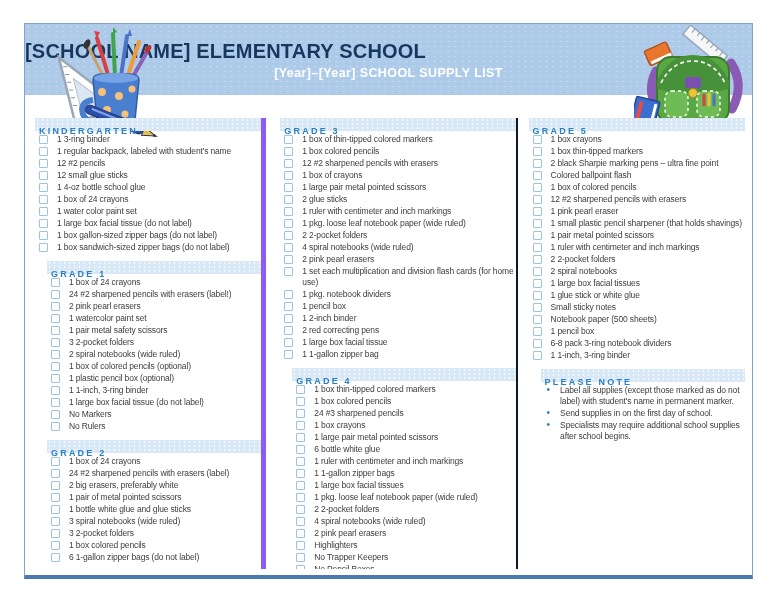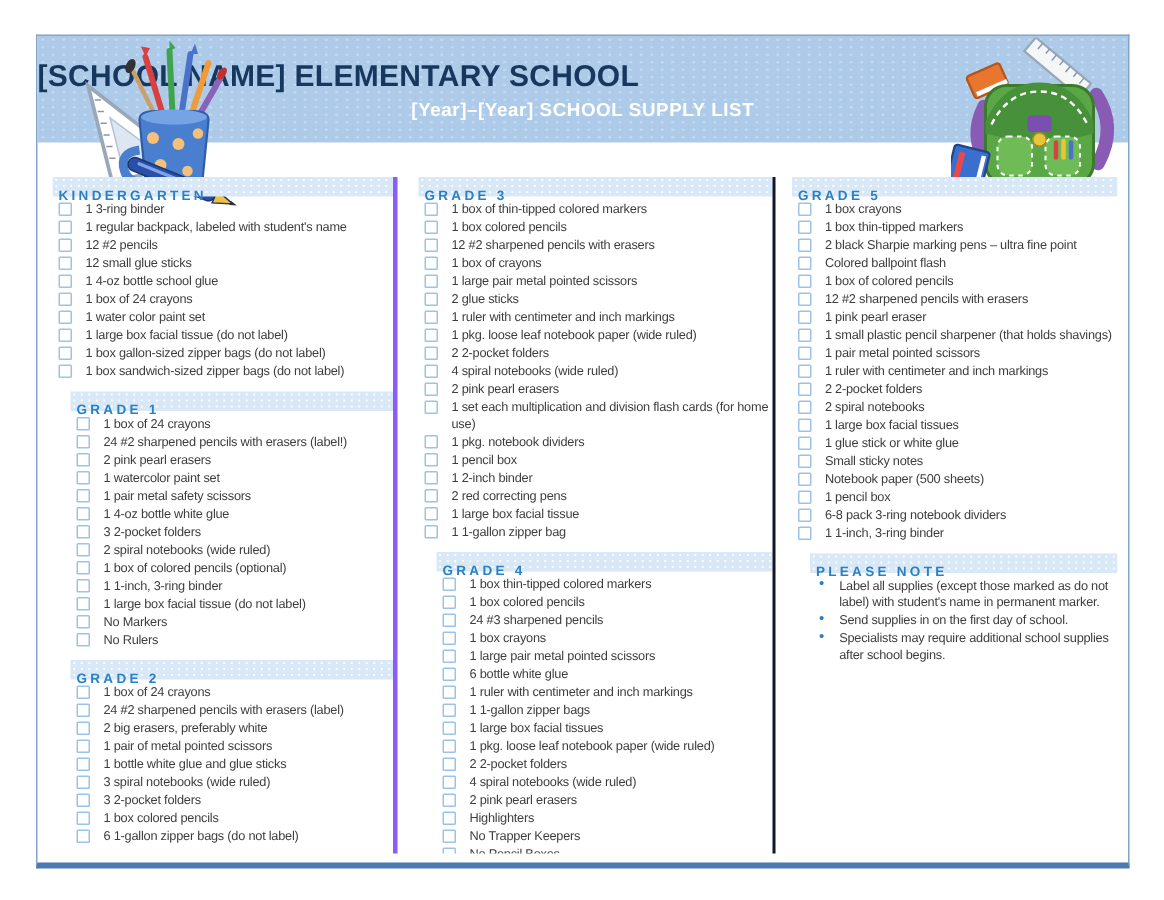--- a/index.html
+++ b/index.html
@@ -13,21 +13,21 @@
   .title{margin-top:16px;text-align:left;color:#17375e;font-size:20px;font-weight:bold;letter-spacing:0.2px;}
   .subtitle{margin-top:3px;text-align:center;color:#ffffff;font-size:12.5px;font-weight:bold;letter-spacing:0.4px;}
   
   .illu{position:absolute;pointer-events:none;}
   .illu-left{left:2px;top:2px;}
   .illu-right{right:0px;top:1px;}
   
   .columns{position:absolute;top:94px;left:10px;right:7px;bottom:6px;display:flex;}
   .col{overflow:hidden;}
   .col-0{width:228px;}
-  .col-1{width:237px;border-left:3px solid #8b5cf6;padding-left:14px;}
+  .col-1{width:237px;border-left:5px solid #8b5cf6;padding-left:14px;}
   .col-2{width:218px;border-left:2px solid #0f172a;padding-left:11px;}
   .section + .section{margin-top:8px;margin-left:12px;}
   .section-band{height:13px;box-sizing:border-box;padding:2px 0 0 4px;margin-bottom:3px;
     background-color:#d9e8f7;
     background-image:radial-gradient(rgba(255,255,255,0.9) 0.7px, rgba(0,0,0,0) 0.9px);background-size:5px 4px;}
   .section-title{color:#2a80c5;font-size:9px;font-weight:bold;letter-spacing:2.2px;}
   .row{display:flex;align-items:flex-start;margin-bottom:1px;}
   .checkbox{flex:none;width:7px;height:7px;border:1.4px solid #9cc3e6;border-radius:1px;background:#fff;
     margin:1px 9px 0 4px;}
   .bullet{flex:none;color:#2a80c5;font-size:10px;line-height:10px;margin:0 10px 0 6px;}
@@ -185,33 +185,33 @@
               <div class="row">
                 <span class="checkbox"></span>
                 <span class="item-text">1 watercolor paint set</span>
               </div>
               <div class="row">
                 <span class="checkbox"></span>
                 <span class="item-text">1 pair metal safety scissors</span>
               </div>
               <div class="row">
                 <span class="checkbox"></span>
-                <span class="item-text">1 4-oz bottle white glue</span>
-              </div>
-              <div class="row">
-                <span class="checkbox"></span>
                 <span class="item-text">3 2-pocket folders</span>
               </div>
               <div class="row">
                 <span class="checkbox"></span>
                 <span class="item-text">2 spiral notebooks (wide ruled)</span>
               </div>
               <div class="row">
                 <span class="checkbox"></span>
                 <span class="item-text">1 box of colored pencils (optional)</span>
+              </div>
+              <div class="row">
+                <span class="checkbox"></span>
+                <span class="item-text">1 plastic pencil box (optional)</span>
               </div>
               <div class="row">
                 <span class="checkbox"></span>
                 <span class="item-text">1 1-inch, 3-ring binder</span>
               </div>
               <div class="row">
                 <span class="checkbox"></span>
                 <span class="item-text">1 large box facial tissue (do not label)</span>
               </div>
               <div class="row">

